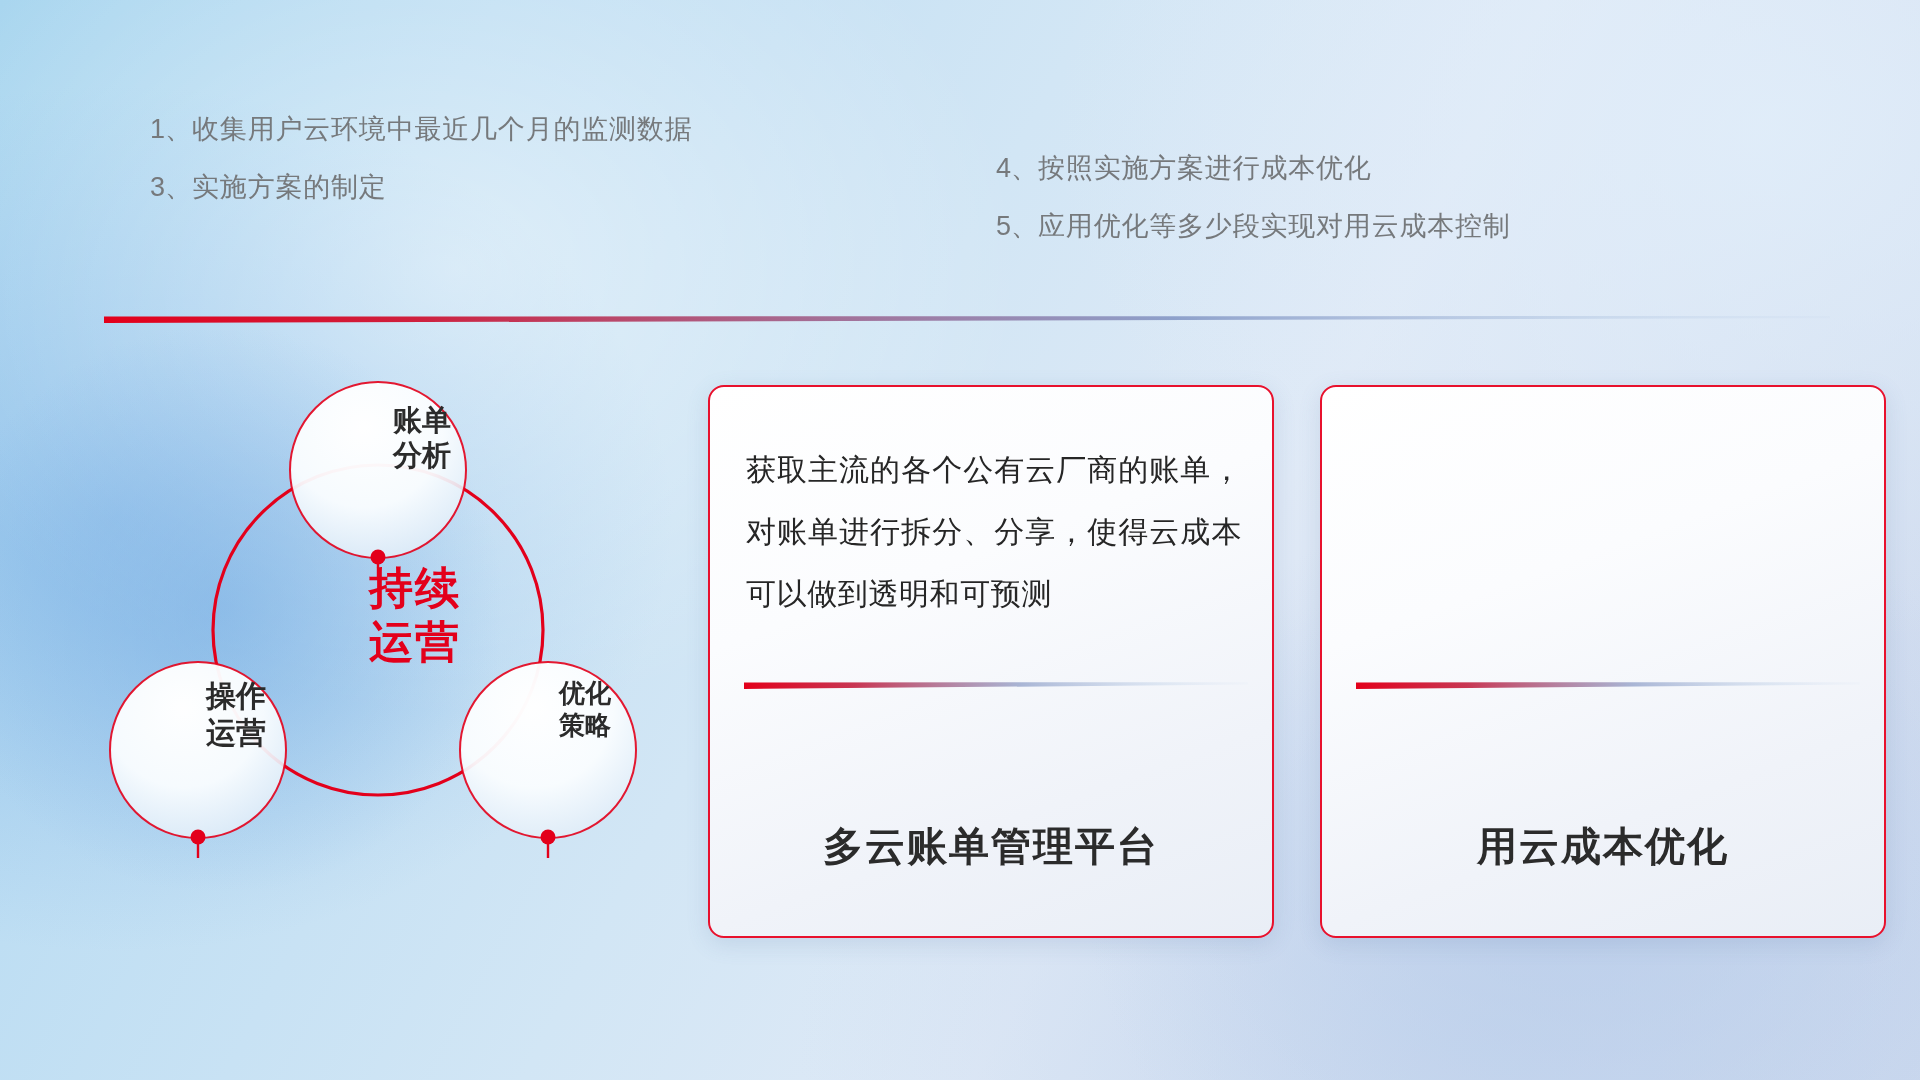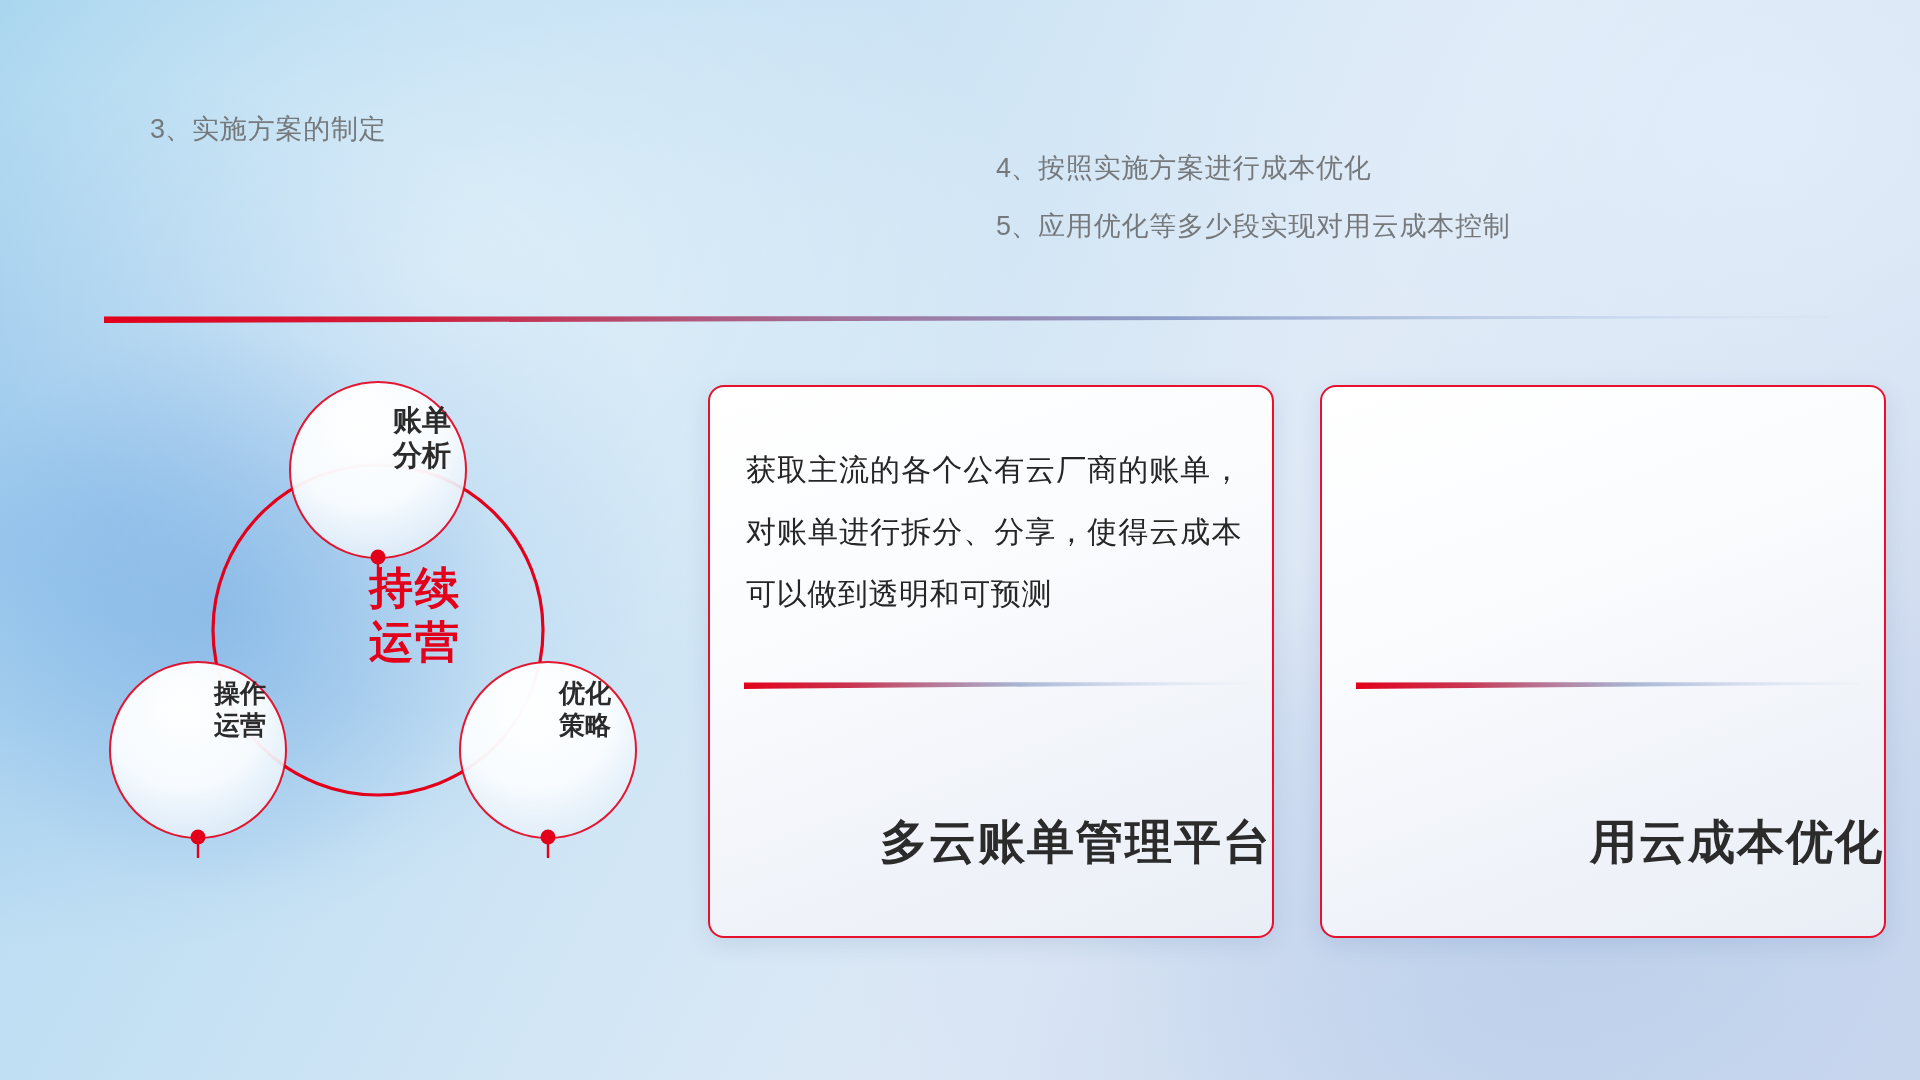--- a/index.html
+++ b/index.html
@@ -86,21 +86,21 @@
     position: absolute;
     text-align: right;
     color: #2b2b2b;
     font-weight: bold;
     line-height: 1.22;
     white-space: pre-line;
     pointer-events: none;
     font-family: Liberation Mono, monospace;
   }
   #label-top    { left: 225px; top: 55px;  width: 130px; font-size: 29px; }
-  #label-left   { left: 40px;  top: 330px; width: 130px; font-size: 26px; }
+  #label-left   { left: 40px;  top: 330px; width: 130px; font-size: 30px; }
   #label-right  { left: 385px; top: 330px; width: 130px; font-size: 26px; }
   #label-center {
     left: 185px; top: 215px; width: 180px;
     font-size: 44px; color: #e3001b; letter-spacing: 2px; line-height: 1.22;
   }
 
   
   .card {
     position: absolute;
     top: 385px;
@@ -135,37 +135,40 @@
     right: 28px;
     top: 292px;
     height: 11px;
   }
 
   .card-title {
     position: absolute;
     left: 0;
     right: 0;
     bottom: 62px;
-    text-align: right;
-    font-size: 47px;
+    text-align: center;
+    font-size: 40px;
     font-weight: bold;
     color: #2b2b2b;
     letter-spacing: 2px;
   }
 </style>
 </head>
 <body>
 
 <div id="slide">
 
   <div class="bg-sweep-a"></div>
   <div class="bg-sweep-b"></div>
   <div class="bg-sweep-c"></div>
 
   <div class="list-col" id="list-left">
+    <div class="list-item">
+      <span class="num">1、</span><span>收集用户云环境中最近几个月的监测数据</span>
+    </div>
     <div class="list-item">
       <span class="num">3、</span><span>实施方案的制定</span>
     </div>
   </div>
 
   <div class="list-col" id="list-right">
     <div class="list-item">
       <span class="num">4、</span><span>按照实施方案进行成本优化</span>
     </div>
     <div class="list-item">

